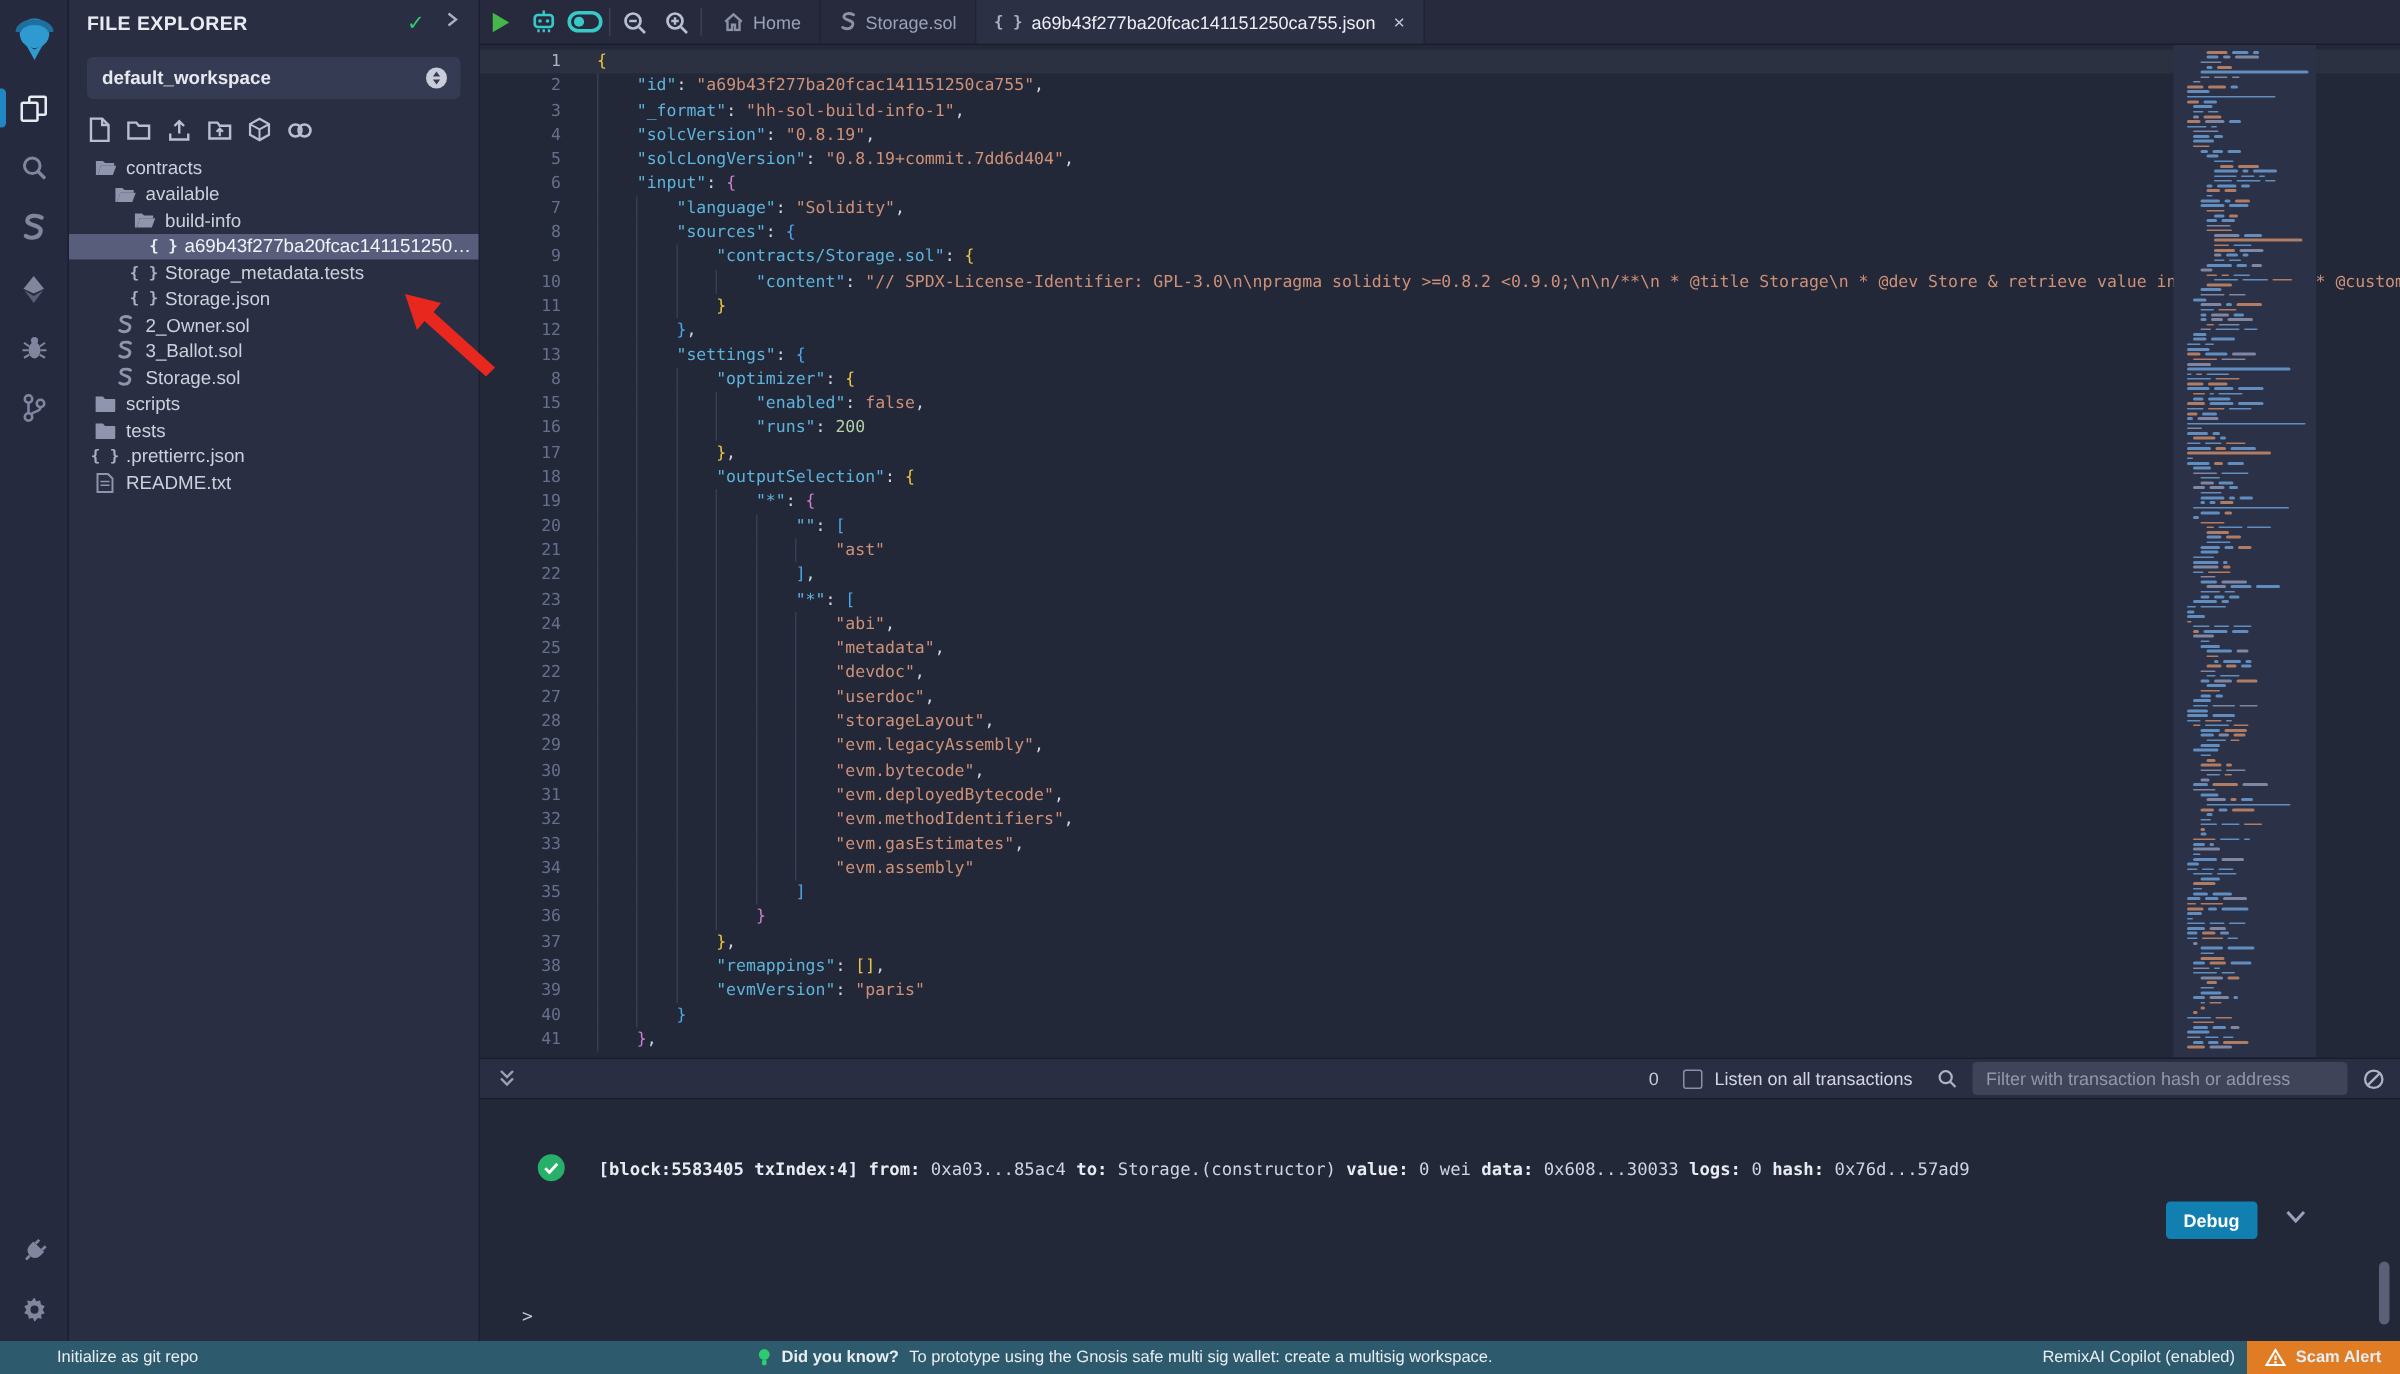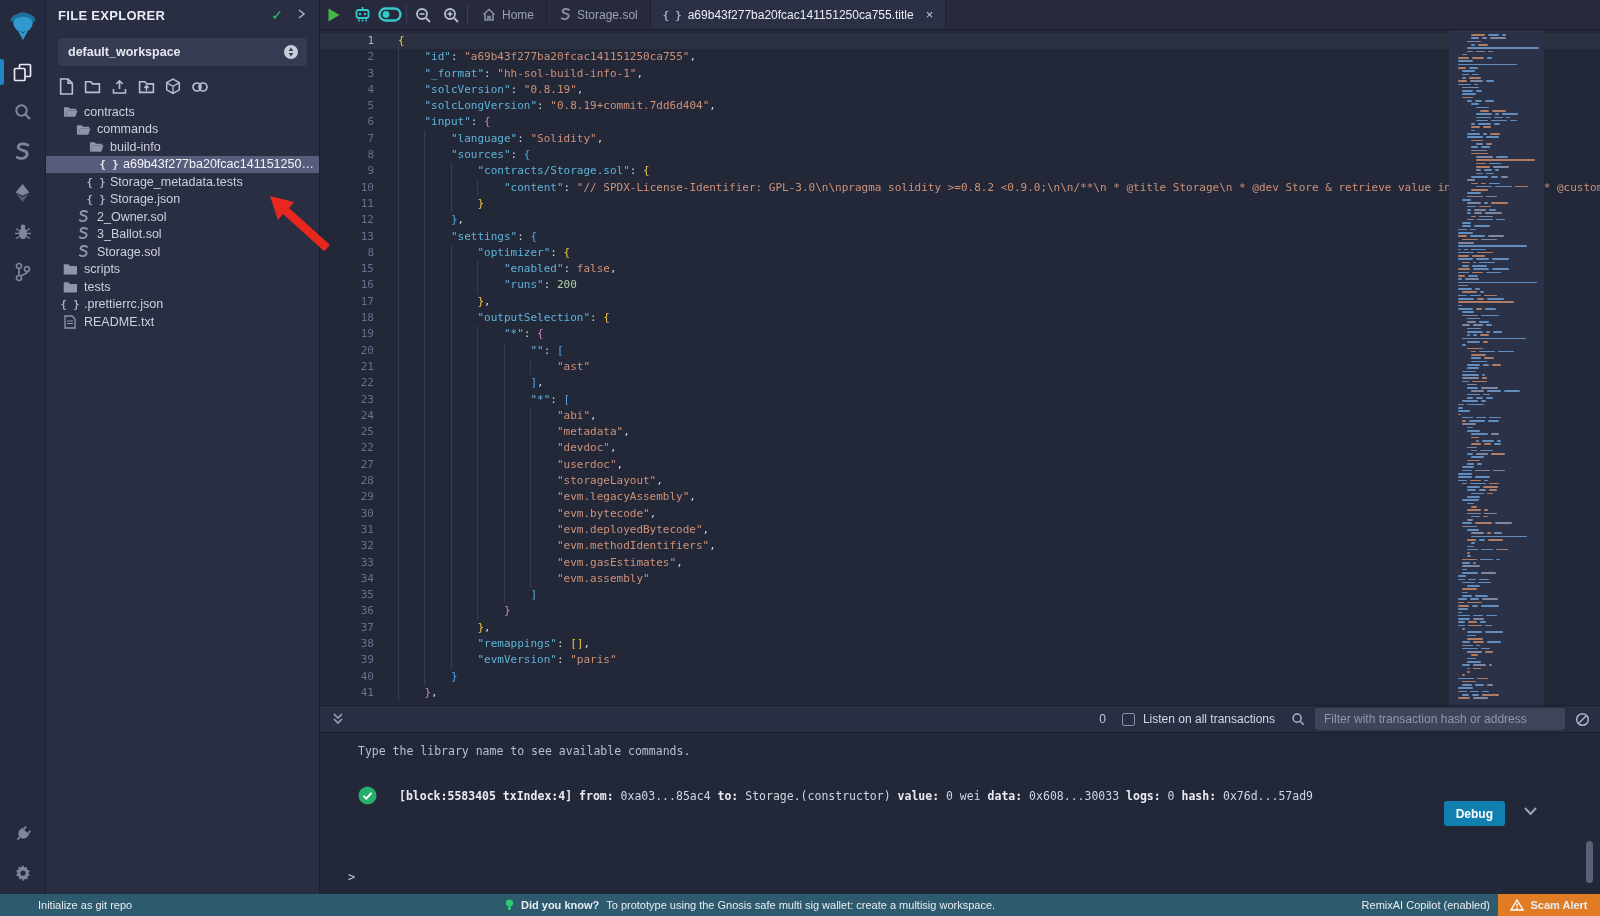--- a/index.html
+++ b/index.html
@@ -264,21 +264,21 @@
           </span>
           <span class="lbl">contracts</span>
         </div>
         <div class="trow" style="padding-left: 29px;">
           <span class="ticon">
             <svg width="15" height="13" viewBox="0 0 16 13">
               <path d="M1 2h5l1.5 1.5H14v2H4.5L2.5 12H1z" fill="currentColor"></path>
               <path d="M4.5 5.5H15.5L13 12H2.5z" fill="currentColor"></path>
             </svg>
           </span>
-          <span class="lbl">commands</span>
+          <span class="lbl">available</span>
         </div>
         <div class="trow" style="padding-left: 42px;">
           <span class="ticon">
             <svg width="15" height="13" viewBox="0 0 16 13">
               <path d="M1 2h5l1.5 1.5H14v2H4.5L2.5 12H1z" fill="currentColor"></path>
               <path d="M4.5 5.5H15.5L13 12H2.5z" fill="currentColor"></path>
             </svg>
           </span>
           <span class="lbl">build-info</span>
         </div>
@@ -422,21 +422,21 @@
             <svg width="12" height="14" viewBox="0 0 12 14">
               <path d="M10 1.8C7.5.4 4 .8 3.6 3c-.3 2 3.2 2.2 5 3.3 2 1.3.7 4.4-2.2 4.8-1.4.2-2.8-.2-3.6-.8" fill="none" stroke="currentColor" stroke-width="1.9" stroke-linecap="round"></path>
             </svg>
           </span>
           <span>Storage.sol</span>
         </div>
         <div class="tab active">
           <span style="display: flex; color: rgb(207, 211, 226);">
             <span class="json-glyph">{&nbsp;}</span>
           </span>
-          <span>a69b43f277ba20fcac141151250ca755.title</span>
+          <span>a69b43f277ba20fcac141151250ca755.json</span>
           <span class="tclose">×</span>
         </div>
       </div>
 
     <div class="editor">
       <div class="hl-line"></div>
       <div class="gutter" id="gutter">
           <div class="ln cur">1</div>
           <div class="ln">2</div>
           <div class="ln">3</div>
@@ -887,21 +887,20 @@
           </span>
         <input class="t-filter" placeholder="Filter with transaction hash or address" style="">
         <span class="t-clear">
             <svg width="15" height="15" viewBox="0 0 16 16">
               <circle cx="8" cy="8" r="6.2" fill="none" stroke="currentColor" stroke-width="1.6"></circle>
               <line x1="3.8" y1="12.2" x2="12.2" y2="3.8" stroke="currentColor" stroke-width="1.6"></line>
             </svg>
           </span>
       </div>
       <div class="termbody">
-        <div class="tip">Type the library name to see available commands.</div>
         <div class="logrow">
           <span class="okc">
               <svg width="19" height="19" viewBox="0 0 19 19">
                 <circle cx="9.5" cy="9.5" r="9" fill="#27b06a"></circle>
                 <polyline points="5.5,9.8 8.3,12.6 13.5,6.8" fill="none" stroke="#fff" stroke-width="1.9"></polyline>
               </svg>
             </span>
           <span id="logtokens"><span class="tk-b">[block:5583405 txIndex:4]</span><span class="tk-w">  </span><span class="tk-b">from:</span><span class="tk-w"> 0xa03...85ac4 </span><span class="tk-b">to:</span><span class="tk-w"> Storage.(constructor) </span><span class="tk-b">value:</span><span class="tk-w"> 0 wei </span><span class="tk-b">data:</span><span class="tk-w"> 0x608...30033 </span><span class="tk-b">logs:</span><span class="tk-w"> 0 </span><span class="tk-b">hash:</span><span class="tk-w"> 0x76d...57ad9</span></span>
         </div>
         <button class="debug-btn">Debug</button>

